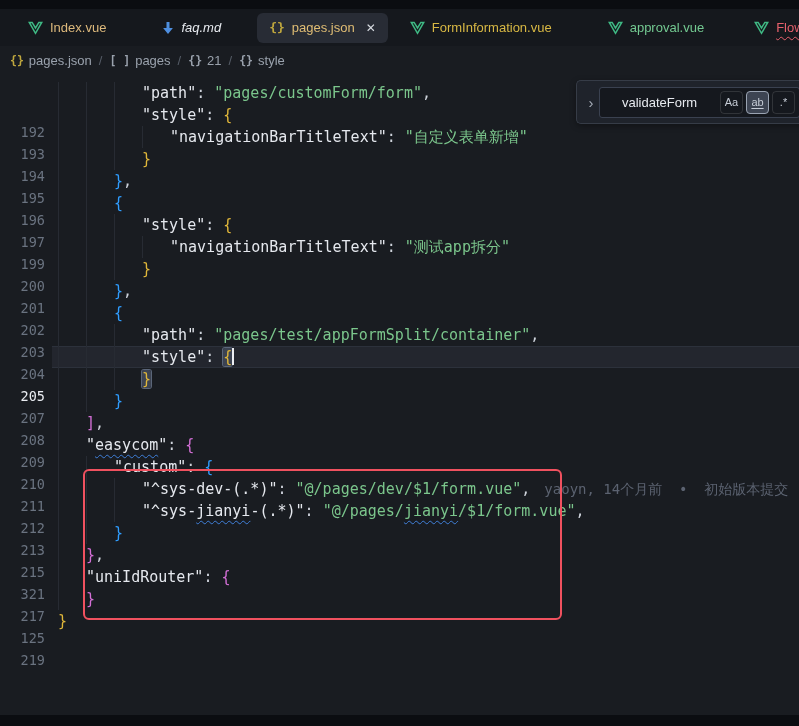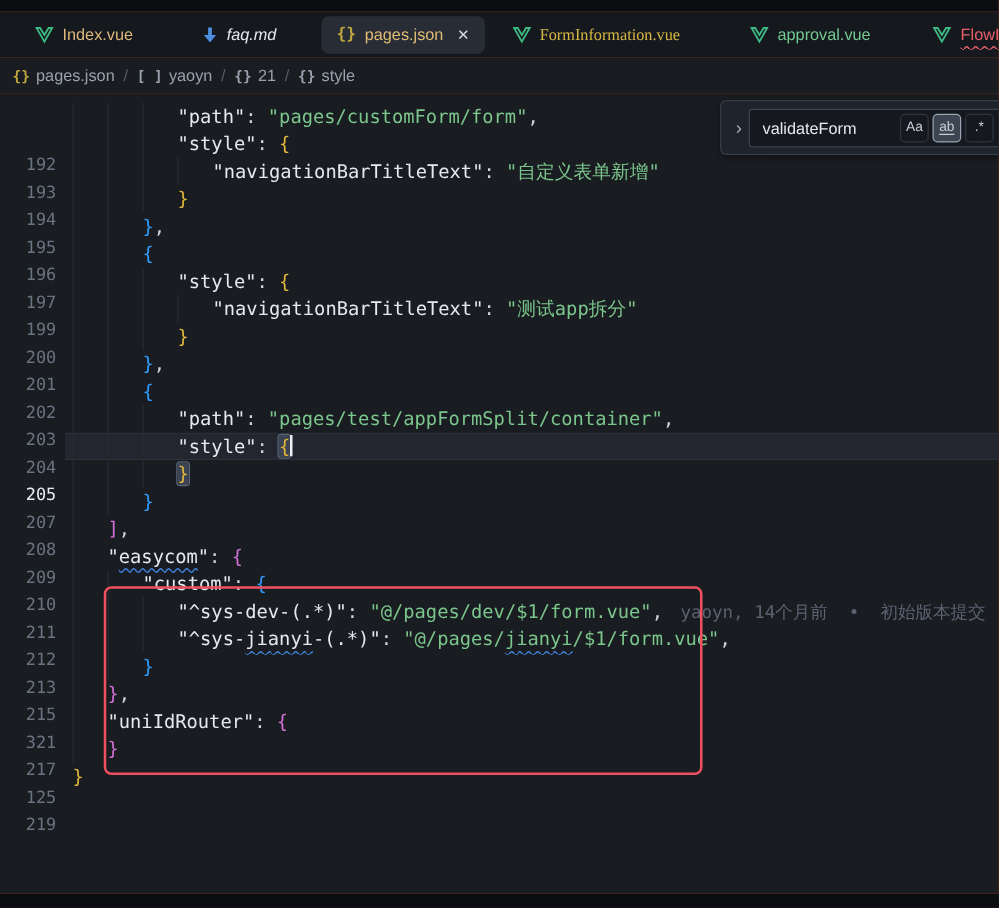--- a/index.html
+++ b/index.html
@@ -47,21 +47,21 @@
   .cursor{display:inline-block;width:2px;height:17px;background:#eceef2;vertical-align:-3px;}
   
   .annot{position:absolute;left:83px;top:394px;width:475px;height:147px;border:2px solid #f0515f;
          border-radius:6px;z-index:5;pointer-events:none;background:transparent;}
   
   .findw{position:absolute;top:5px;left:576px;width:230px;height:44px;background:#1f232b;
          border:1px solid #363c47;border-right:none;border-radius:5px 0 0 5px;z-index:8;
          display:flex;align-items:center;padding:0 6px;box-sizing:border-box;box-shadow:0 2px 6px rgba(0,0,0,.35);}
   .find-chevron{color:#a6adb8;font-size:15px;width:16px;text-align:center;cursor:pointer;flex:0 0 auto;}
   .find-input-box{flex:1;display:flex;align-items:center;height:29px;background:#15181e;
-                  border:1px solid #3a4150;border-radius:3px;padding:0 4px 0 8px;min-width:0;}
+                  border:1px solid #3a4150;border-radius:3px;padding:0 4px 0 20px;min-width:0;}
   .find-input{flex:1;min-width:0;background:transparent;border:none;outline:none;color:#e7eaef;
               font-size:13px;font-family:"Liberation Sans",sans-serif;}
   .toggles{display:flex;gap:3px;flex:0 0 auto;}
   .tgl{width:21px;height:21px;display:flex;align-items:center;justify-content:center;border-radius:4px;
        color:#c6ccd6;font-size:11px;border:1px solid rgba(255,255,255,.12);cursor:pointer;
        font-family:"Liberation Sans",sans-serif;}
   .tgl.active{background:#3d4452;border-color:#9aa3b2;}
   .tgl .ww{text-decoration:underline;text-underline-offset:2px;}
 </style>
 </head>
@@ -88,21 +88,21 @@
           </span>
           <span class="tablabel it" style="color:#e6e9ee">faq.md</span>
         </div>
         <div class="tab active" style="margin-left: 26px;">
           <span class="tabicon">
             <span class="braces-ic">{}</span>
           </span>
           <span class="tablabel" style="color:#e0bd74">pages.json</span>
           <span class="tabclose">✕</span>
         </div>
-        <div class="tab" style="margin-left: 12px; font-family: Liberation Serif, serif;">
+        <div class="tab" style="margin-left: 12px;">
           <span class="tabicon">
             <svg width="15" height="14" viewBox="0 0 24 22">
               <path d="M2 2h4.6L12 11l5.4-9H22L12 19.5z" fill="none" stroke="#3fb984" stroke-width="2.4"></path>
             </svg>
           </span>
           <span class="tablabel" style="color:#d8b844">FormInformation.vue</span>
         </div>
         <div class="tab" style="margin-left: 36px;">
           <span class="tabicon">
             <svg width="15" height="14" viewBox="0 0 24 22">
@@ -124,21 +124,21 @@
   </div>
 
   <div class="breadcrumb">
       <span style="display: inline-flex; align-items: center; gap: 5px; cursor: pointer;">
         <span class="bc-ic" style="color:#bfa73e">{}</span>
         <span>pages.json</span>
       </span>
       <span class="bc-sep">/</span>
       <span style="display: inline-flex; align-items: center; gap: 5px; cursor: pointer;">
         <span class="bc-ic" style="color:#9aa2ad">[ ]</span>
-        <span>yaoyn</span>
+        <span>pages</span>
       </span>
       <span class="bc-sep">/</span>
       <span style="display: inline-flex; align-items: center; gap: 5px; cursor: pointer;">
         <span class="bc-ic" style="color:#9aa2ad">{}</span>
         <span>21</span>
       </span>
       <span class="bc-sep">/</span>
       <span style="display: inline-flex; align-items: center; gap: 5px; cursor: pointer;">
         <span class="bc-ic" style="color:#9aa2ad">{}</span>
         <span>style</span>

